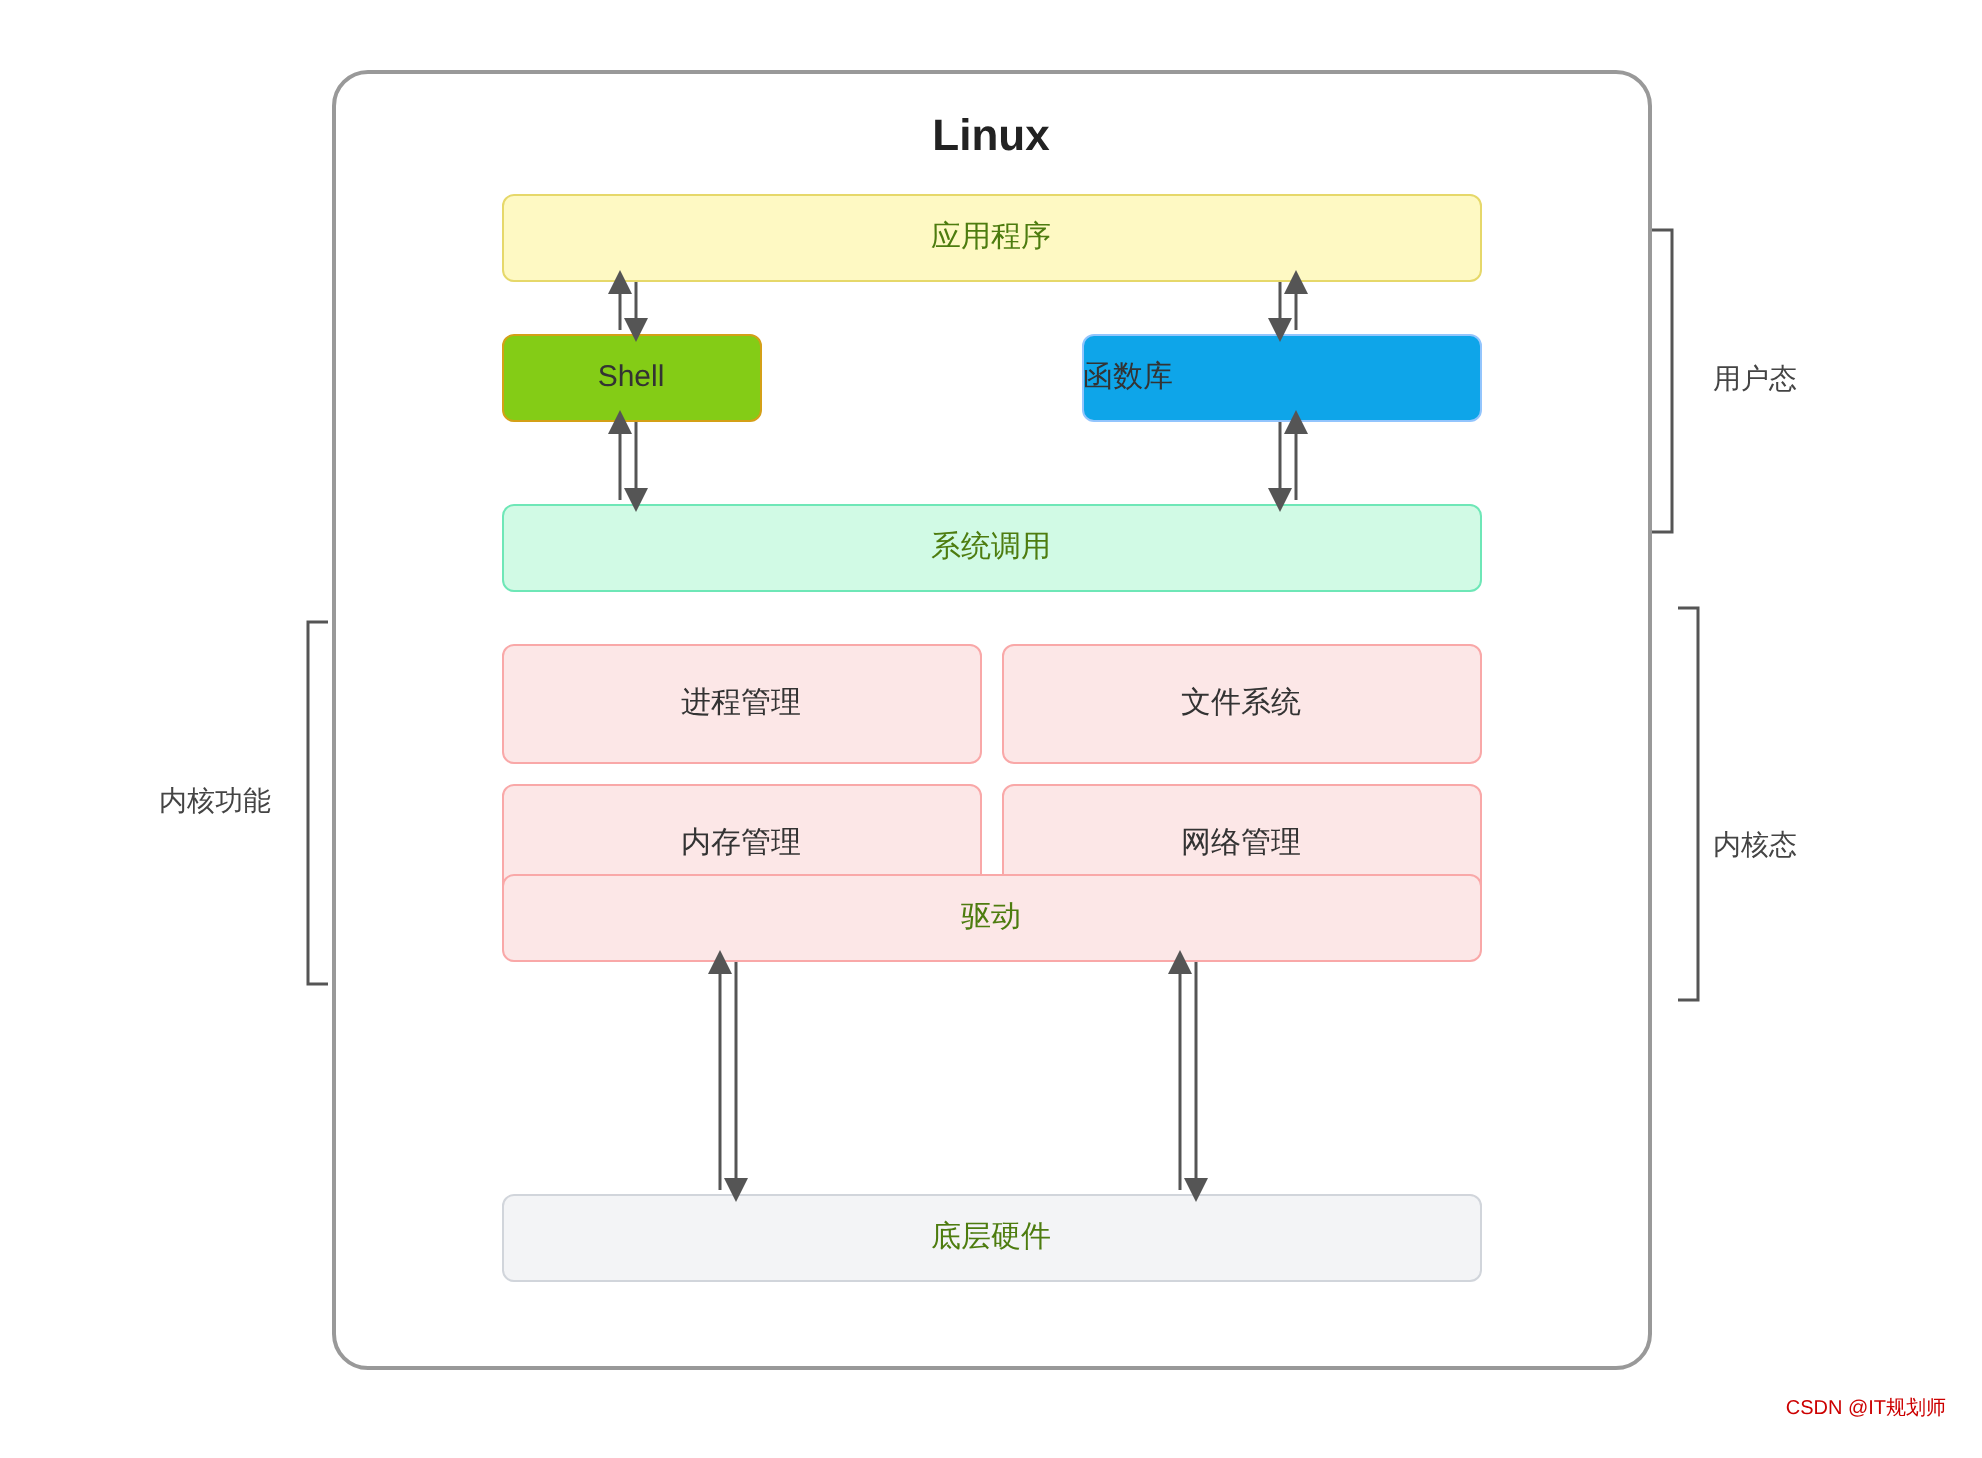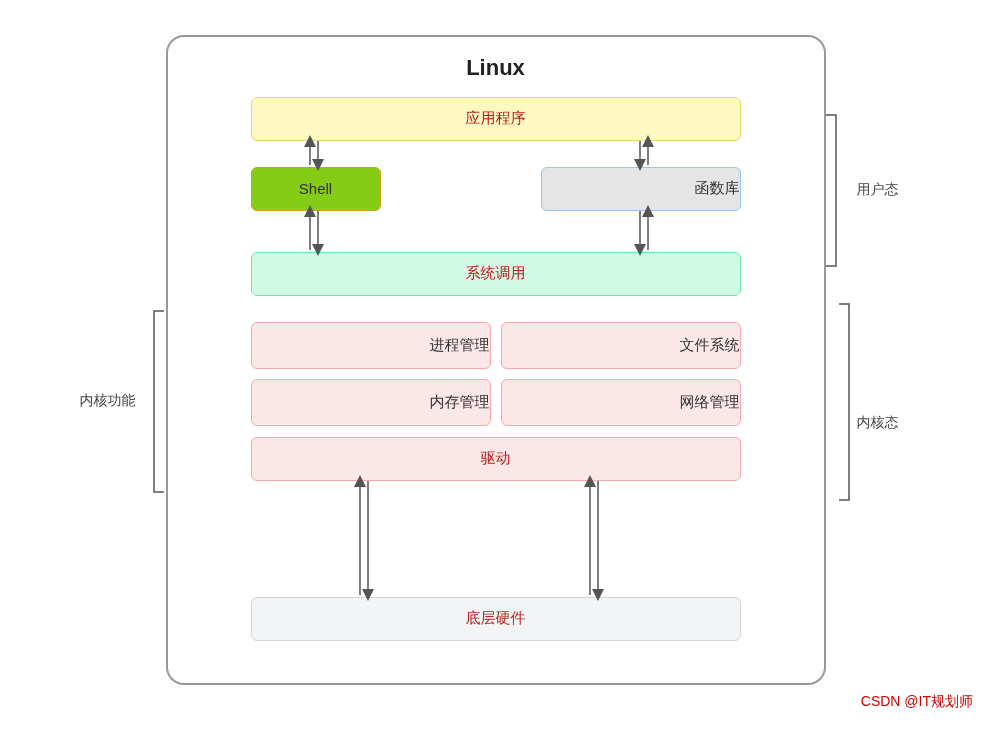--- a/index.html
+++ b/index.html
@@ -43,21 +43,21 @@
     
     .layer {
       position: absolute;
       left: 50%;
       transform: translateX(-50%);
       border-radius: 6px;
       display: flex;
       align-items: center;
       justify-content: center;
       font-size: 15px;
-      color: #b91c1c;
+      color: #4d7c0f;
     }
 
     
     .app-layer {
       background: #fef9c3;
       border: 1.5px solid #e6d86a;
       width: 490px;
       height: 44px;
       top: 60px;
     }
@@ -81,28 +81,28 @@
       width: 130px;
       height: 44px;
       display: flex;
       align-items: center;
       justify-content: center;
       font-size: 15px;
       color: #333;
     }
 
     .lib-box {
-      background: #e5e5e5;
+      background: #0ea5e9;
       border: 1.5px solid #93c5fd;
       border-radius: 6px;
       width: 200px;
       height: 44px;
       display: flex;
       align-items: center;
-      justify-content: flex-end;
+      justify-content: flex-start;
       font-size: 15px;
       color: #333;
     }
 
     
     .syscall-layer {
       background: #d1fae5;
       border: 1.5px solid #6ee7b7;
       width: 490px;
       height: 44px;
@@ -118,24 +118,24 @@
       width: 490px;
       display: grid;
       grid-template-columns: 1fr 1fr;
       gap: 10px;
     }
 
     .kernel-box {
       background: #fce7e7;
       border: 1.5px solid #f9a8a8;
       border-radius: 6px;
-      height: 47px;
-      display: flex;
-      align-items: center;
-      justify-content: flex-end;
+      height: 60px;
+      display: flex;
+      align-items: center;
+      justify-content: center;
       font-size: 15px;
       color: #333;
     }
 
     
     .driver-layer {
       background: #fce7e7;
       border: 1.5px solid #f9a8a8;
       width: 490px;
       height: 44px;
@@ -159,21 +159,21 @@
       width: 100%;
       height: 100%;
       pointer-events: none;
     }
 
     
     .watermark {
       position: absolute;
       bottom: 18px;
       right: 18px;
-      font-size: 14px;
+      font-size: 10px;
       color: #c00;
       font-family: "Microsoft YaHei", sans-serif;
     }
   </style>
 </head>
 <body>
 
 <div class="diagram-container">
   <div class="outer-box">
 

